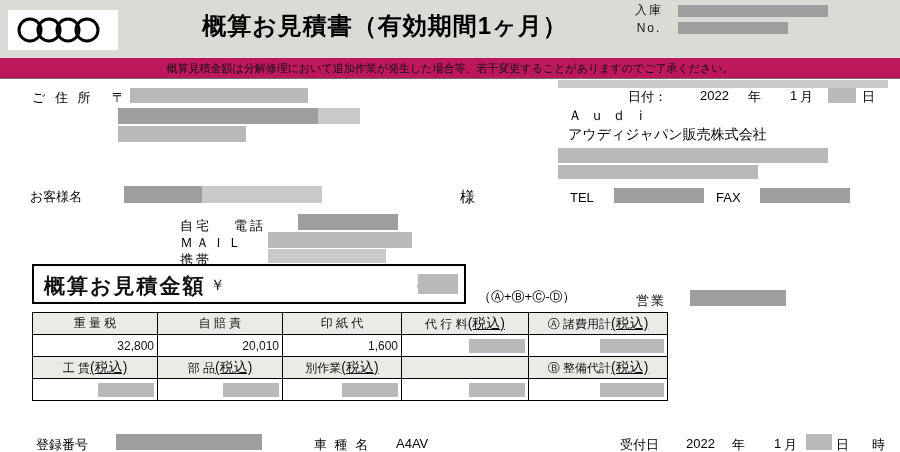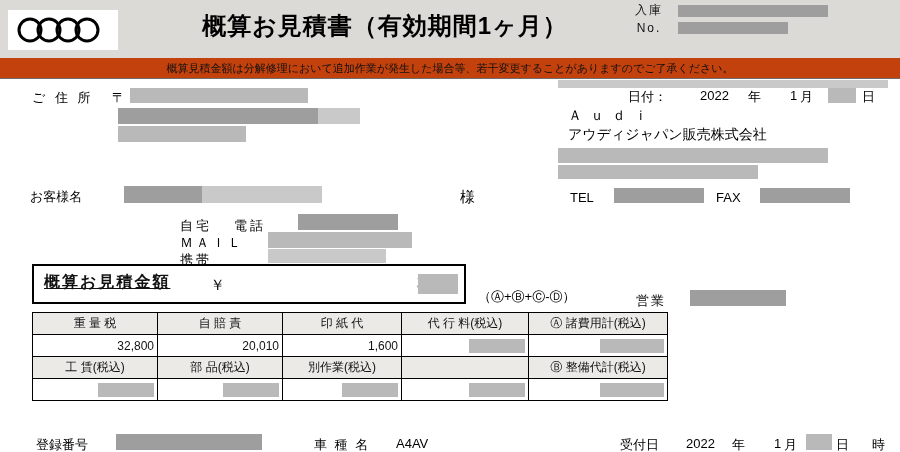--- a/index.html
+++ b/index.html
@@ -49,51 +49,51 @@
   .hdr-row {
     display: flex; align-items: center;
     height: 17px;
     font-size: 12px;
   }
   .hdr-lbl { width: 58px; text-align: center; letter-spacing: 2px; }
   .hdr-lbl2 { width: 80px; text-align: center; letter-spacing: 2px; }
 
   .notice-band {
     left: 0; top: 58px; width: 900px; height: 20px;
-    background: #c2410c;
+    background: #be185d;
     border-bottom: 1px solid #6f6f6d;
     font-size: 11px;
     text-align: center;
     line-height: 20px;
     color: #111;
   }
 
   
   .redact {
     background: #b9b9b9;
     display: inline-block;
     vertical-align: middle;
   }
   .redact.dark { background: #9e9e9e; }
   .redact.light { background: #c9c9c9; }
 
   
   .lbl { font-size: 13px; color: #000; }
   .lbl-sp { letter-spacing: 3px; }
-  .tiny { font-size: 12px; }
+  .tiny { font-size: 14px; text-decoration: underline; }
 
   
   .amount-box {
     left: 32px; top: 264px; width: 430px; height: 36px;
     border: 2px solid #000;
     background: #fff;
   }
   .amount-label {
     left: 10px; top: 6px;
-    font-size: 16px; font-weight: bold; letter-spacing: 2px; text-decoration: underline;
+    font-size: 21px; font-weight: bold; letter-spacing: 2px;
   }
   .amount-yen { left: 176px; top: 10px; font-size: 15px; }
   .amount-val {
     left: 196px; top: 4px; width: 220px;
     text-align: right;
     font-size: 22px;
     letter-spacing: 1px;
   }
 
   

